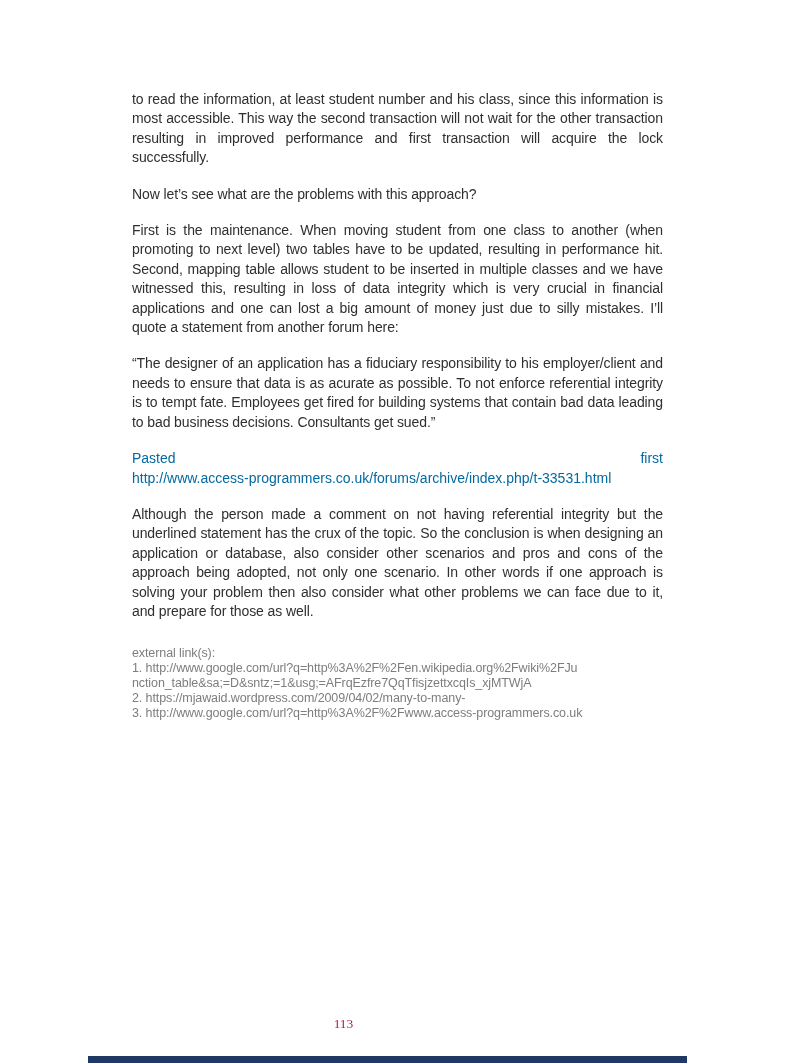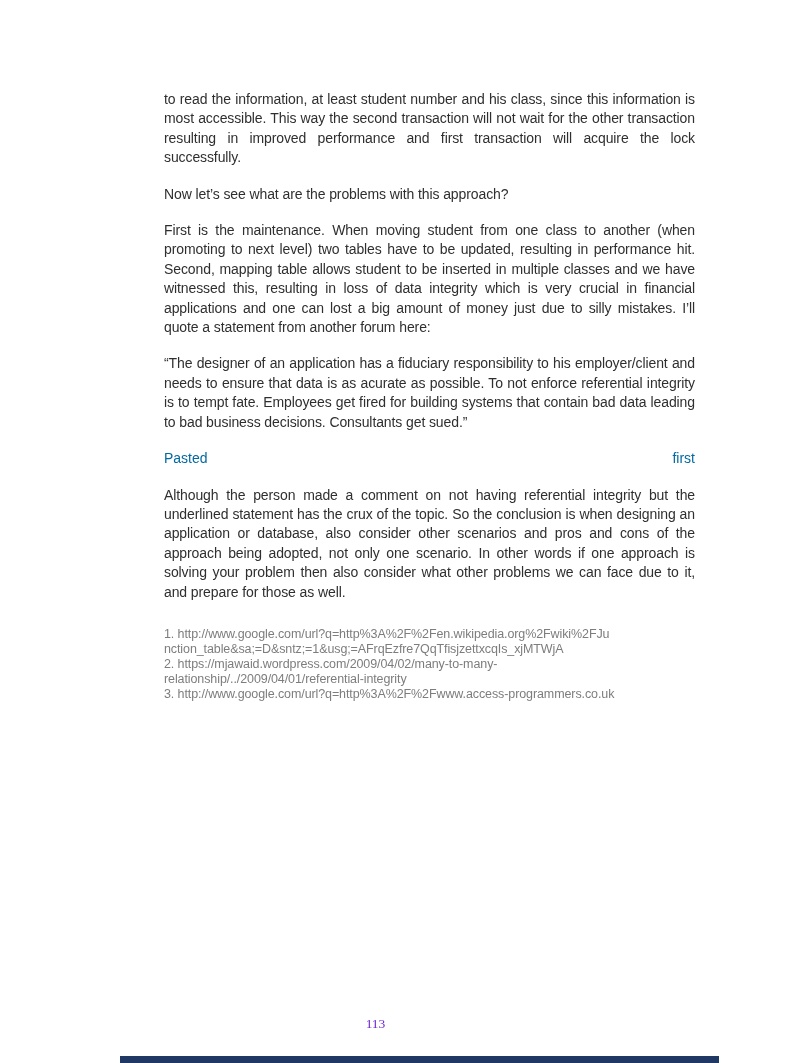--- a/index.html
+++ b/index.html
@@ -7,21 +7,20 @@
     padding: 0;
     background: #ffffff;
   }
   .page {
     position: relative;
     width: 687px;
     height: 1063px;
     background: #ffffff;
     overflow: hidden;
     font-family: "Liberation Sans", sans-serif;
-    margin-left: 32px;
   }
   .content {
     position: absolute;
     left: 132px;
     top: 90px;
     width: 531px;
   }
   .body-par {
     margin: 0 0 17px 0;
     font-size: 14px;
@@ -54,21 +53,21 @@
     white-space: nowrap;
   }
   .page-number {
     position: absolute;
     left: 0;
     top: 1016px;
     width: 100%;
     text-align: center;
     font-family: "Liberation Serif", serif;
     font-size: 13.5px;
-    color: #6d28d9;
+    color: #be185d;
   }
   .bottom-bar {
     position: absolute;
     left: 88px;
     top: 1056px;
     width: 614px;
     height: 7px;
     background: #1f3864;
   }
 </style>
@@ -84,29 +83,30 @@
 
     <p class="body-par">First is the maintenance. When moving student from one class to another (when promoting to next level) two tables have to be updated, resulting in performance hit. Second, mapping table allows student to be inserted in multiple classes and we have witnessed this, resulting in loss of data integrity which is very crucial in financial applications and one can lost a big amount of money just due to silly mistakes. I’ll quote a statement from another forum here:</p>
 
     <p class="body-par">“The designer of an application has a fiduciary responsibility to his employer/client and needs to ensure that data is as acurate as possible. To not enforce referential integrity is to tempt fate. Employees get fired for building systems that contain bad data leading to bad business decisions. Consultants get sued.”</p>
 
     <div class="pasted-block">
       <div class="pasted-line">
         <span>Pasted</span>
         <span>first</span>
       </div>
+      <div class="pasted-url">http://www.access-programmers.co.uk/forums/archive/index.php/t-33531.html</div>
     </div>
 
     <p class="body-par">Although the person made a comment on not having referential integrity but the underlined statement has the crux of the topic. So the conclusion is when designing an application or database, also consider other scenarios and pros and cons of the approach being adopted, not only one scenario. In other words if one approach is solving your problem then also consider what other problems we can face due to it, and prepare for those as well.</p>
 
     <div class="links-block">
+      <div class="link-line">external link(s):</div>
       <div class="link-line">1. http://www.google.com/url?q=http%3A%2F%2Fen.wikipedia.org%2Fwiki%2FJu</div>
       <div class="link-line">nction_table&amp;sa;=D&amp;sntz;=1&amp;usg;=AFrqEzfre7QqTfisjzettxcqIs_xjMTWjA</div>
       <div class="link-line">2. https://mjawaid.wordpress.com/2009/04/02/many-to-many-</div>
-      <div class="link-line">relationship/../2009/04/01/referential-integrity</div>
       <div class="link-line">3. http://www.google.com/url?q=http%3A%2F%2Fwww.access-programmers.co.uk</div>
     </div>
 
   </div>
 
   <div class="page-number">113</div>
 
   <div class="bottom-bar"></div>
 </div>
 

